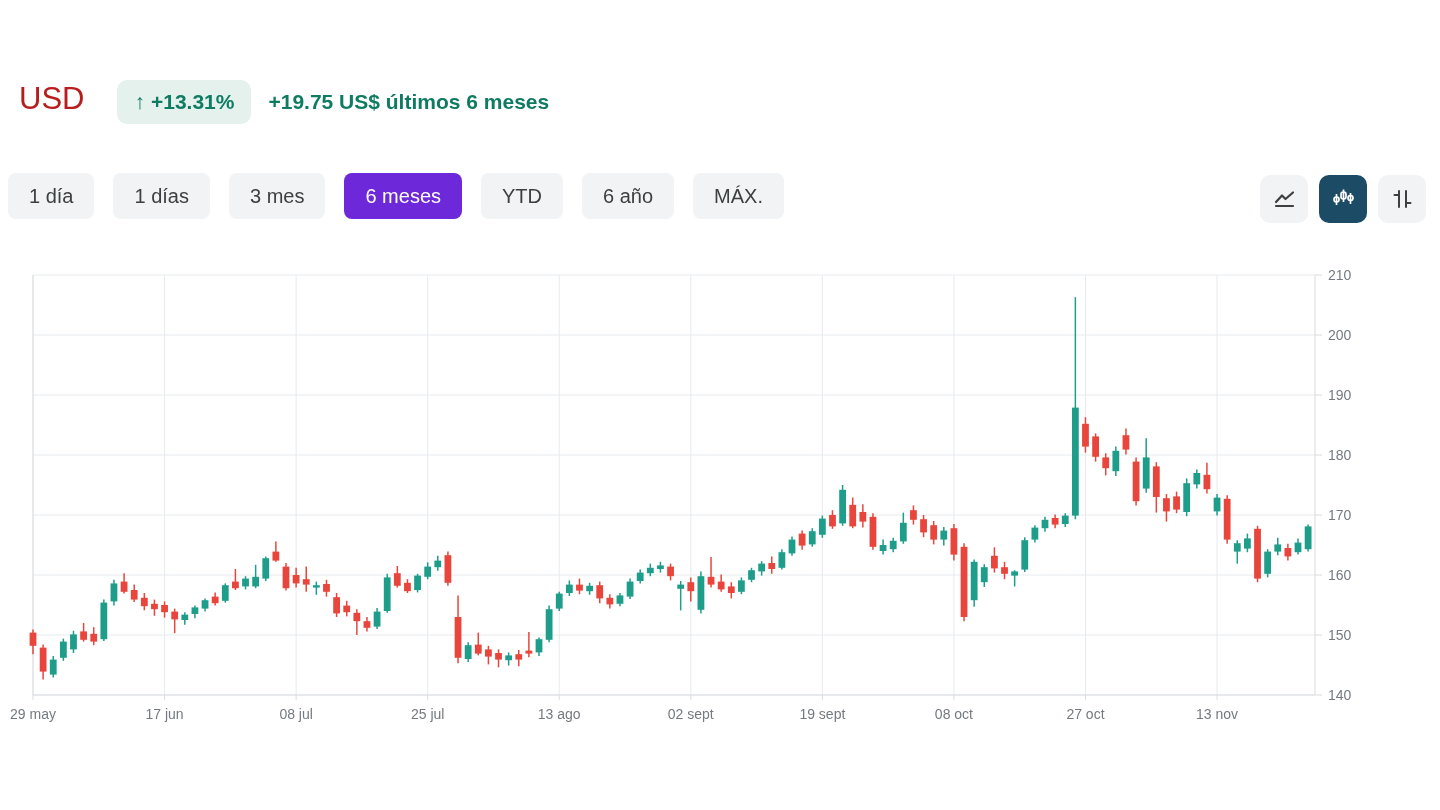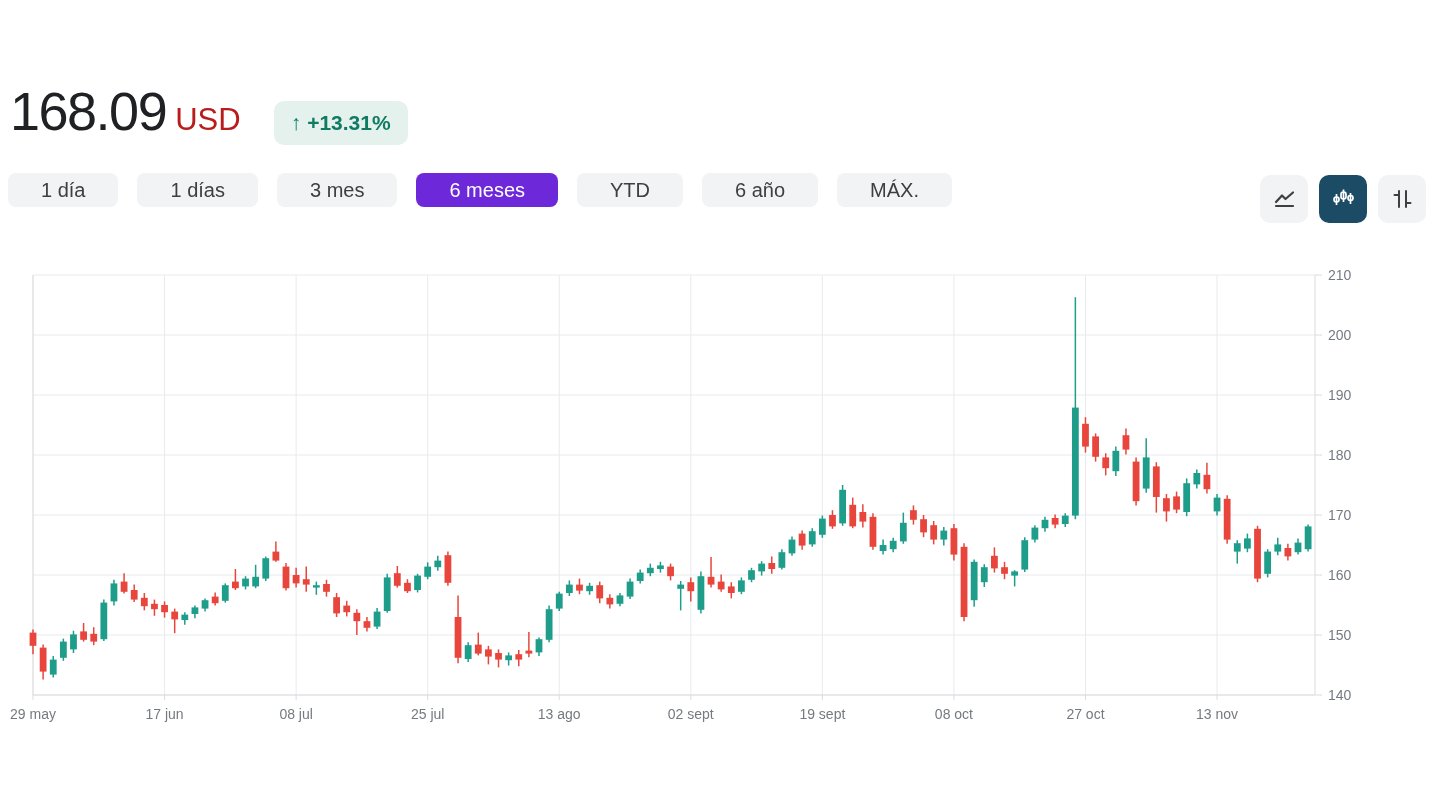--- a/index.html
+++ b/index.html
@@ -12,39 +12,39 @@
   .price{font-size:54px;font-weight:400;color:#202124;letter-spacing:-1.5px;}
   .currency{font-size:31px;font-weight:400;color:#b91c1c;margin-left:9px;}
   .badge{
     background:#e4f1ec;color:#0f7b63;font-size:21px;font-weight:700;
     padding:10px 17px;border-radius:10px;margin-left:33px;letter-spacing:0;text-align:right;
   }
   .badge .arrow{font-weight:400;margin-right:6px;}
   .change-detail{color:#0f7b63;font-size:21px;font-weight:700;margin-left:17px;}
   .range-row{position:absolute;top:173px;left:8px;display:flex;gap:19px;}
   .range-btn{
-    height:34px;padding:0 33px;border:none;border-radius:8px;background:#f1f3f4;
+    height:46px;padding:0 21px;border:none;border-radius:8px;background:#f1f3f4;
     color:#3c4043;font-size:20px;font-family:inherit;cursor:pointer;white-space:nowrap;
   }
   .range-btn.selected{background:#6d28d9;color:#ffffff;}
   .type-row{position:absolute;top:175px;right:14px;display:flex;gap:11px;}
   .type-btn{
     width:48px;height:48px;border:none;border-radius:10px;background:#f1f3f4;
     display:flex;align-items:center;justify-content:center;cursor:pointer;padding:0;
   }
   .type-btn.selected{background:#1c4b66;}
   #chart-wrap{position:absolute;left:0;top:260px;width:1440px;height:500px;}
 </style>
 </head>
 <body>
 
 <div class="price-row">
-  <span class="price">168.09</span>
   <span class="currency">USD</span>
   <span class="badge"><span class="arrow">↑</span><span>+13.31%</span></span>
+  <span class="change-detail">+19.75 US$ últimos 6 meses</span>
 </div>
 
 <div class="range-row">
     <button class="range-btn">1 día</button>
     <button class="range-btn">1 días</button>
     <button class="range-btn">3 mes</button>
     <button class="range-btn selected">6 meses</button>
     <button class="range-btn">YTD</button>
     <button class="range-btn">6 año</button>
     <button class="range-btn">MÁX.</button>

